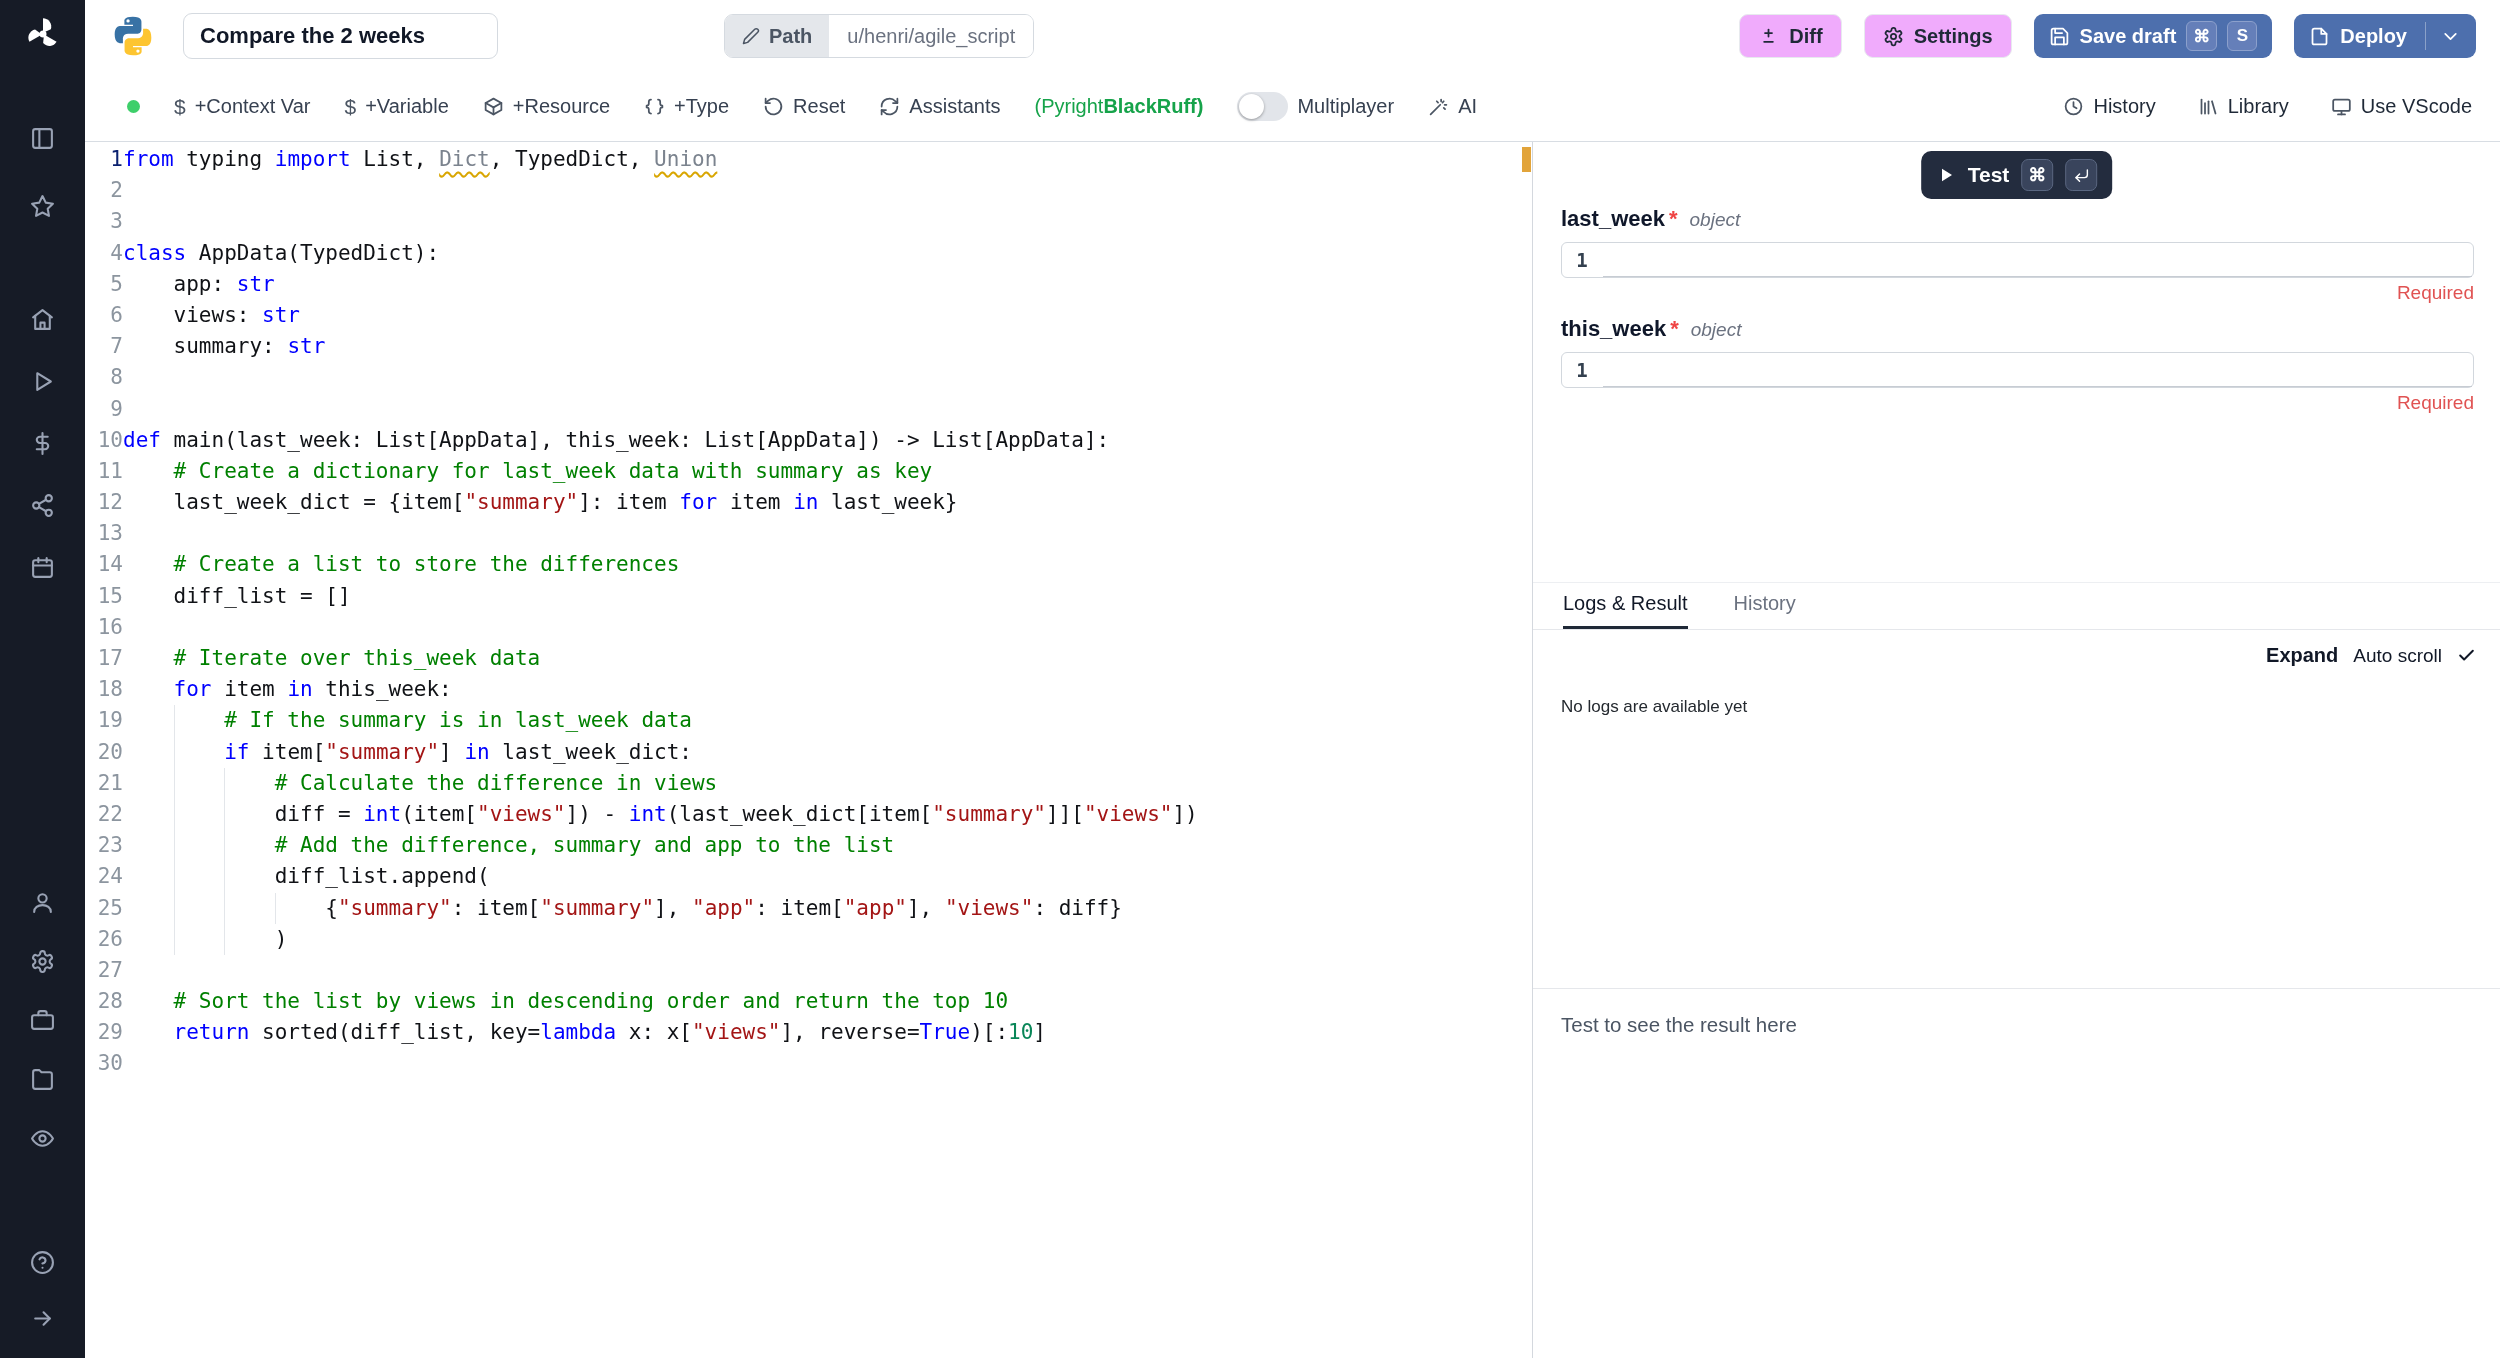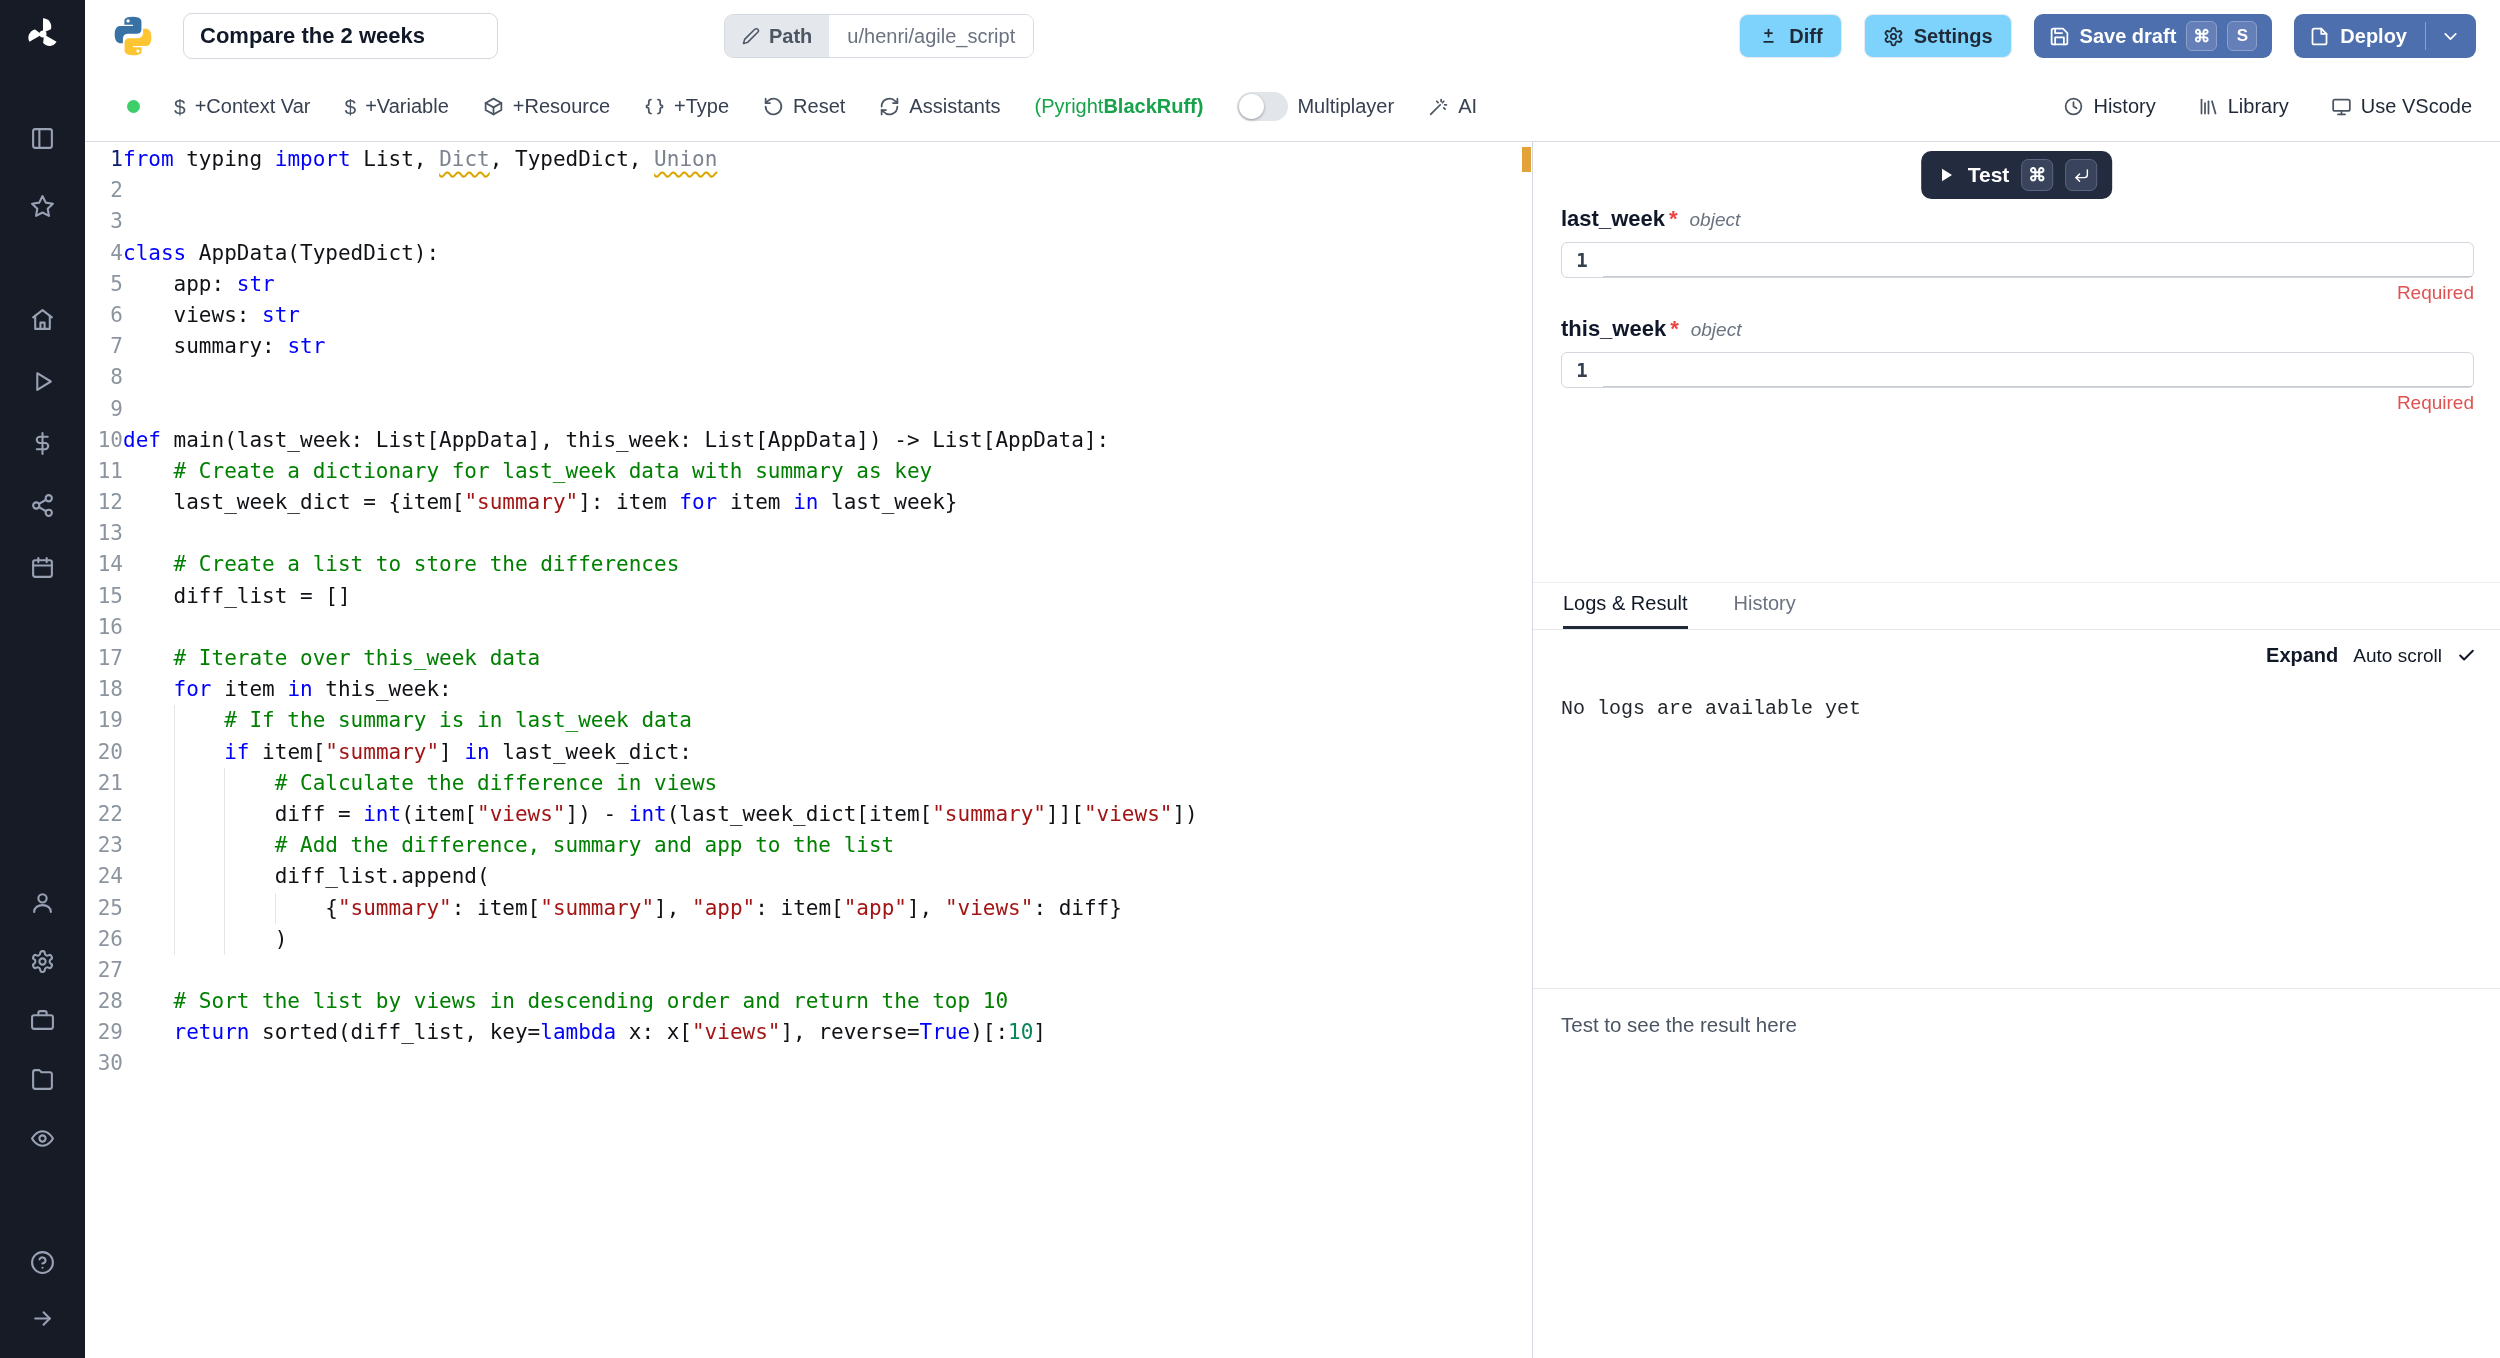--- a/index.html
+++ b/index.html
@@ -25,21 +25,21 @@
   .title-input{margin-left:28px;width:315px;height:46px;border:1px solid #d5dae0;border-radius:9px;
     padding:0 16px;font-weight:700;font-size:22px;color:#111827;background:#fff;outline:none;
     font-family:"Liberation Sans",sans-serif}
   .path-ctl{margin-left:226px;height:44px;border:1px solid #d5dae0;border-radius:9px;
     display:flex;align-items:stretch;overflow:hidden;cursor:pointer}
   .path-chip{background:#e4e7eb;display:flex;align-items:center;gap:9px;padding:0 17px;
     font-size:20px;font-weight:600;color:#4b5563}
   .path-chip svg{width:18px;height:18px}
   .path-value{display:flex;align-items:center;padding:0 18px;font-size:20px;color:#6b7280;background:#fff}
   .hdr-right{margin-left:auto;display:flex;align-items:center;gap:22px;margin-right:24px}
-  .btn-ghost{height:44px;border:1px solid #e7eaee;background:#7dd3fc;border-radius:9px;padding:2px 18px;
+  .btn-ghost{height:44px;border:1px solid #e7eaee;background:#f0abfc;border-radius:9px;padding:2px 18px;
     display:flex;align-items:center;gap:10px;font-size:20px;font-weight:600;color:#1f2937;cursor:pointer;
     font-family:inherit}
   .btn-ghost svg{width:21px;height:21px}
   .btn-primary{height:44px;border:none;background:#4d6fad;color:#fff;border-radius:9px;padding:0 15px;
     display:flex;align-items:center;gap:10px;font-size:20px;font-weight:600;cursor:pointer;font-family:inherit}
   .btn-primary svg{width:21px;height:21px}
   .kbd{background:#657fb9;border:1px solid #8ca0cc;border-radius:6px;min-width:30px;height:30px;
     padding:0 6px;display:flex;align-items:center;justify-content:center;font-size:17px;color:#fff}
   .split-div{width:1px;align-self:stretch;margin:8px 4px 8px 8px;background:rgba(255,255,255,.35)}
 
@@ -93,21 +93,21 @@
   .arg-inputarea{flex:1;align-self:stretch;border-bottom:1px solid #c7ccd3;margin:0 1px}
   .arg-required{margin-top:4px;height:24px;text-align:right;color:#e05252;font-size:19px}
   .logs{position:absolute;top:440px;left:0;right:0;border-top:1px solid #edeff2}
   .tabs{display:flex;gap:46px;padding:0 30px;border-bottom:1px solid #e5e7eb;height:47px;align-items:flex-end}
   .tab{font-size:20px;color:#6b7280;padding-bottom:11px;cursor:pointer;border-bottom:3px solid transparent}
   .tab.active{color:#111827;font-weight:500;border-bottom-color:#1f2937}
   .logs-controls{display:flex;justify-content:flex-end;align-items:center;gap:15px;padding:14px 24px 0 0}
   .expand{font-size:20px;font-weight:700;color:#111827;cursor:pointer}
   .autoscroll{font-size:19px;color:#111827;cursor:pointer}
   .logs-controls svg{width:19px;height:19px;color:#111827;cursor:pointer}
-  .no-logs{padding:30px 0 0 28px;font-family:Liberation Mono, monospace;font-size:20px;color:#24292f}
+  .no-logs{padding:30px 0 0 28px;font-family:Liberation Sans, sans-serif;font-size:17px;color:#24292f}
   .result{position:absolute;top:846px;left:0;right:0;bottom:0;border-top:1px solid #e5e7eb;
     padding:24px 0 0 28px;font-size:20.5px;color:#4b5563}
 </style>
 </head>
 <body>
 
 <div class="app">
 
   <aside class="sidebar">
     <div class="sb-logo">

